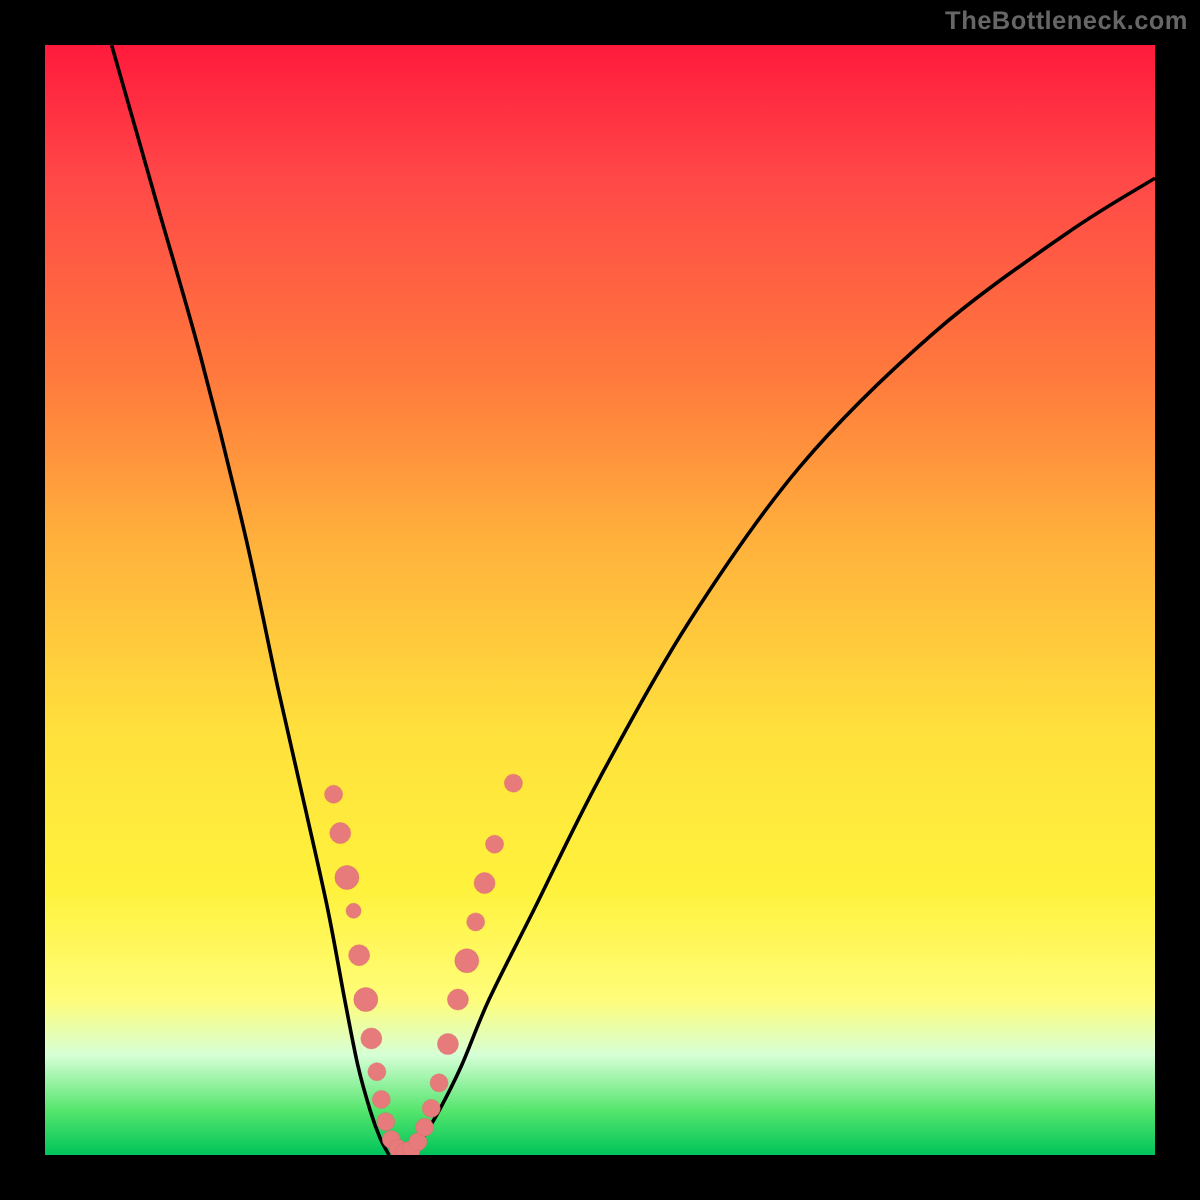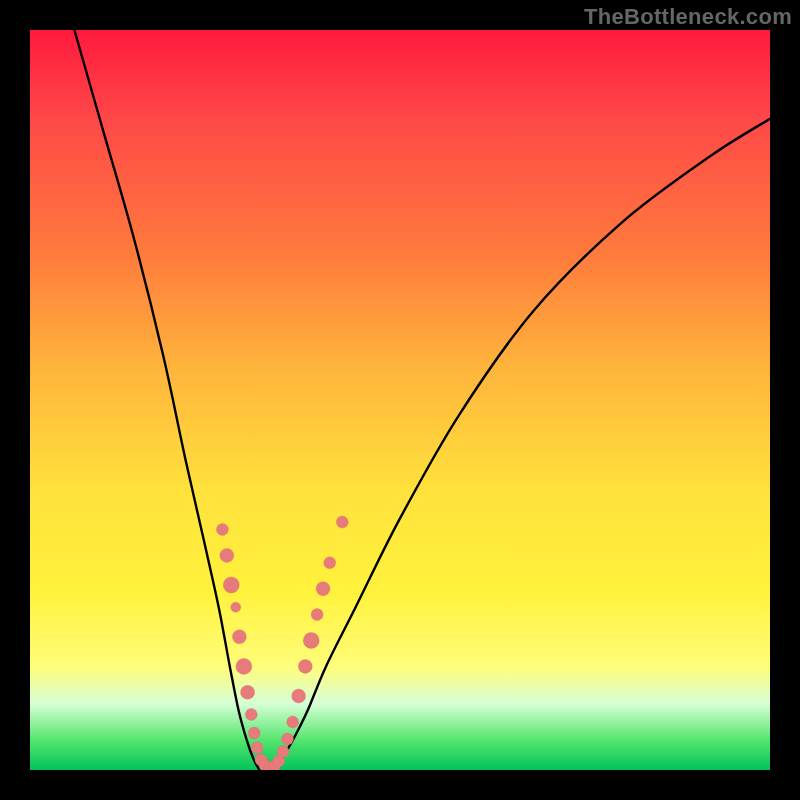--- a/index.html
+++ b/index.html
@@ -35,21 +35,21 @@
       #d6ffd6 91%,
       #55e56d 96%,
       #00c45a 100%
     );
   }
   .watermark {
     position: absolute;
     top: 4px;
     right: 8px;
     color: #666;
-    font-size: 22px;
+    font-size: 17px;
     font-weight: 600;
     letter-spacing: 0.3px;
     user-select: none;
   }
   svg.curves {
     position: absolute;
     left: 0;
     top: 0;
     width: 740px;
     height: 740px;

